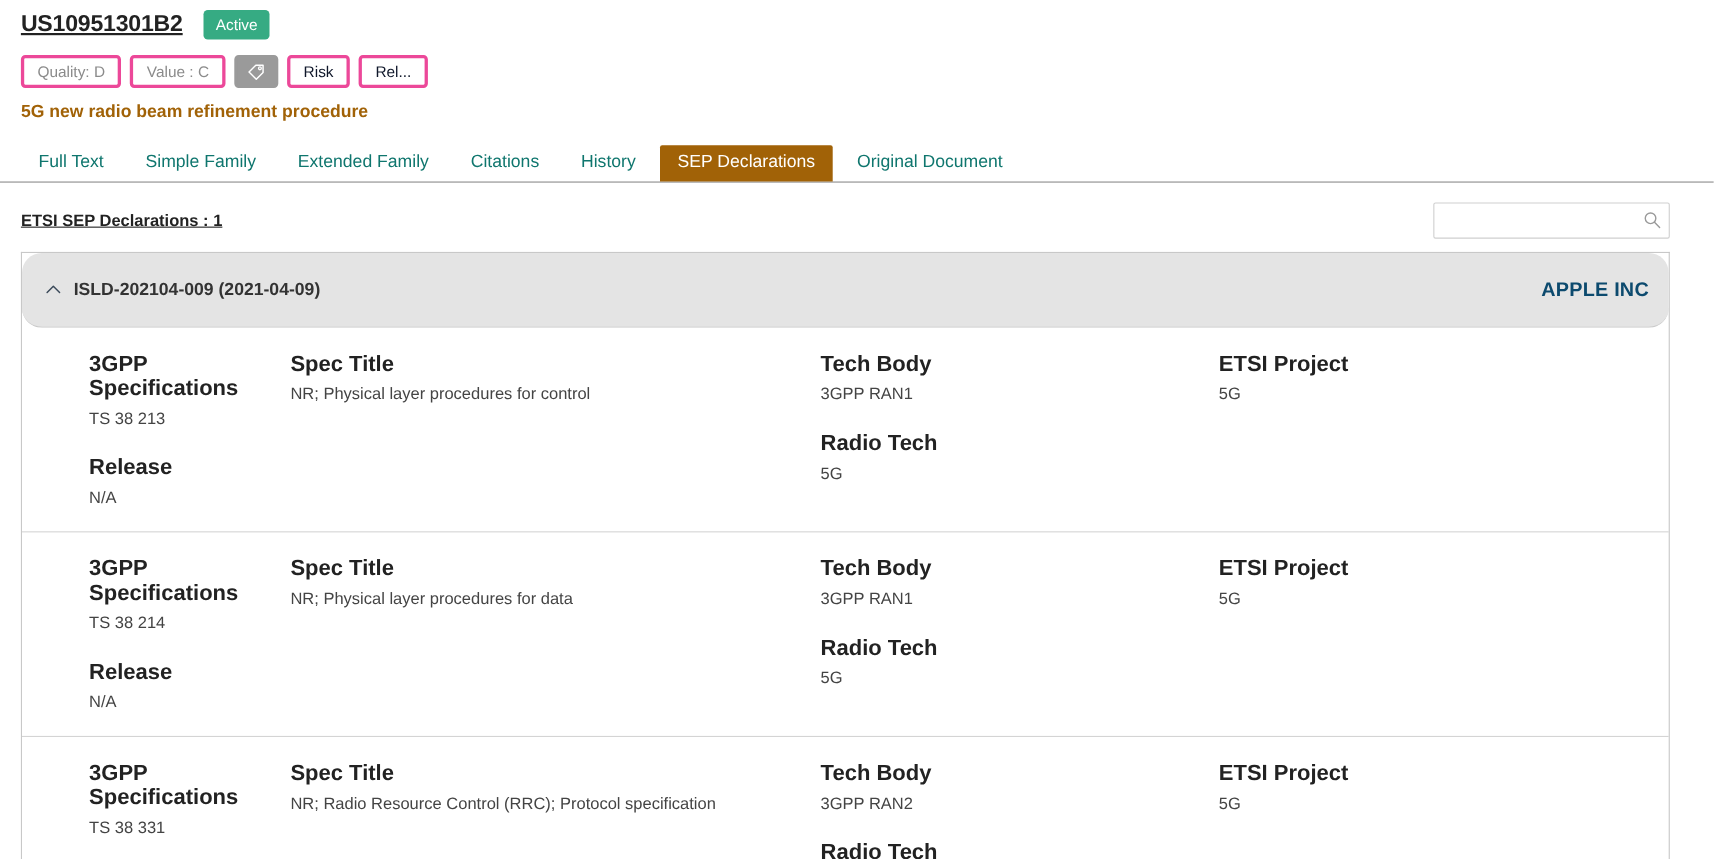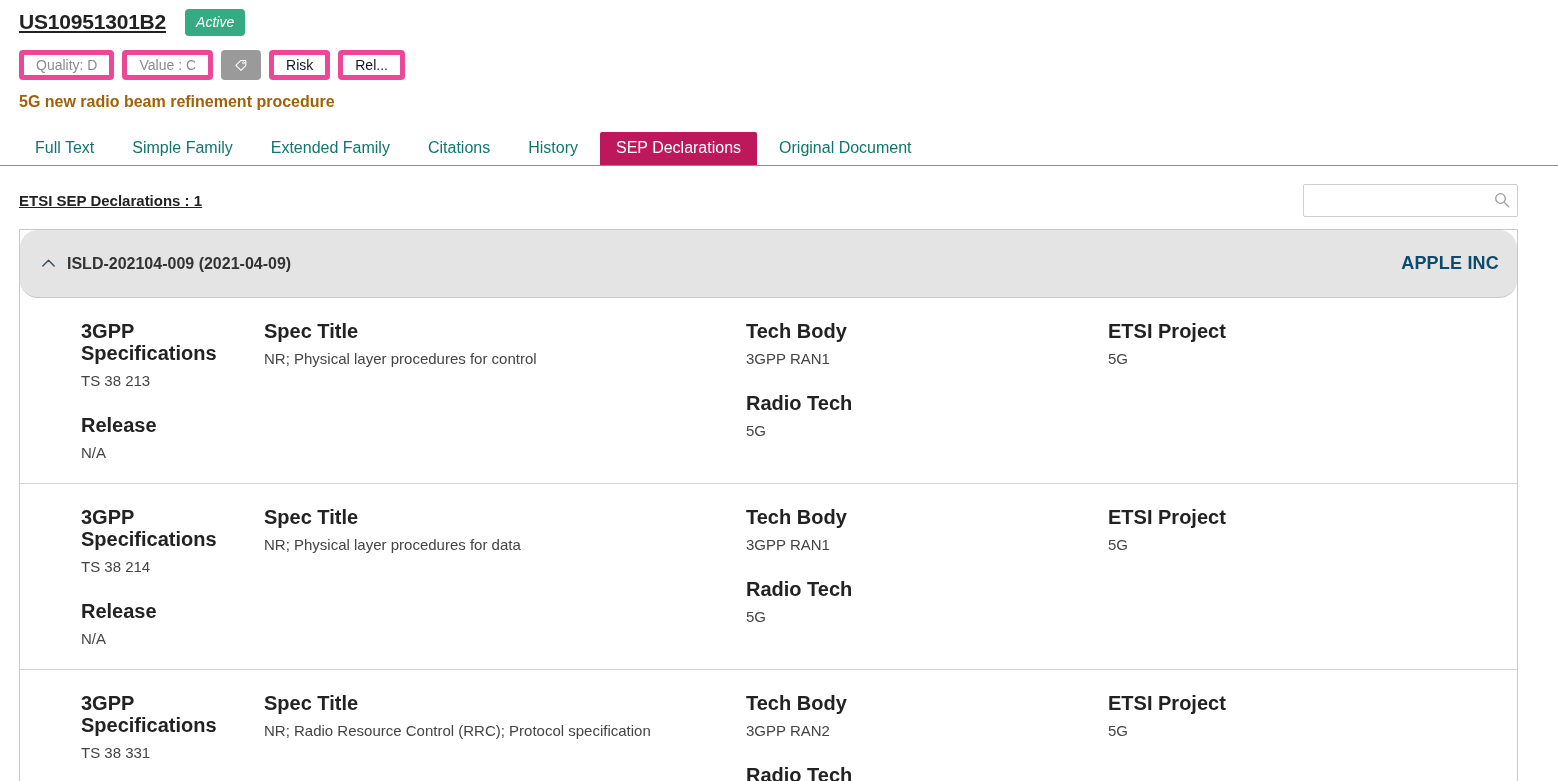--- a/index.html
+++ b/index.html
@@ -27,26 +27,25 @@
   }
   .status-badge {
     margin-left: 19px;
     background: #36ab83;
     color: #ffffff;
     font-size: 14px;
     line-height: 1;
     padding: 6px 11px 7px 11px;
     border-radius: 4px;
     white-space: nowrap;
-    font-style: italic;
   }
 
   .chip-row { display: flex; align-items: center; margin-top: 12px; }
   .chip {
-    border: 5px solid #ec4899;
+    border: 3px solid #ec4899;
     border-radius: 4px;
     background: #ffffff;
     color: #8b8b8b;
     font-size: 14px;
     height: 30px;
     padding: 0 12px;
     display: flex;
     align-items: center;
     margin-right: 8px;
     white-space: nowrap;
@@ -81,21 +80,21 @@
     font-size: 16px;
     color: #0f766e;
     padding: 8px 16px 9px 16px;
     line-height: 1;
     cursor: pointer;
     white-space: nowrap;
     border-radius: 2px 2px 0 0;
     margin-right: 6px;
   }
   .tab.active {
-    background: #be185d;
+    background: #a16207;
     color: #ffffff;
   }
 
   
   .sep-head {
     display: flex;
     align-items: center;
     justify-content: space-between;
     padding: 18px 40px 0 19px;
   }

